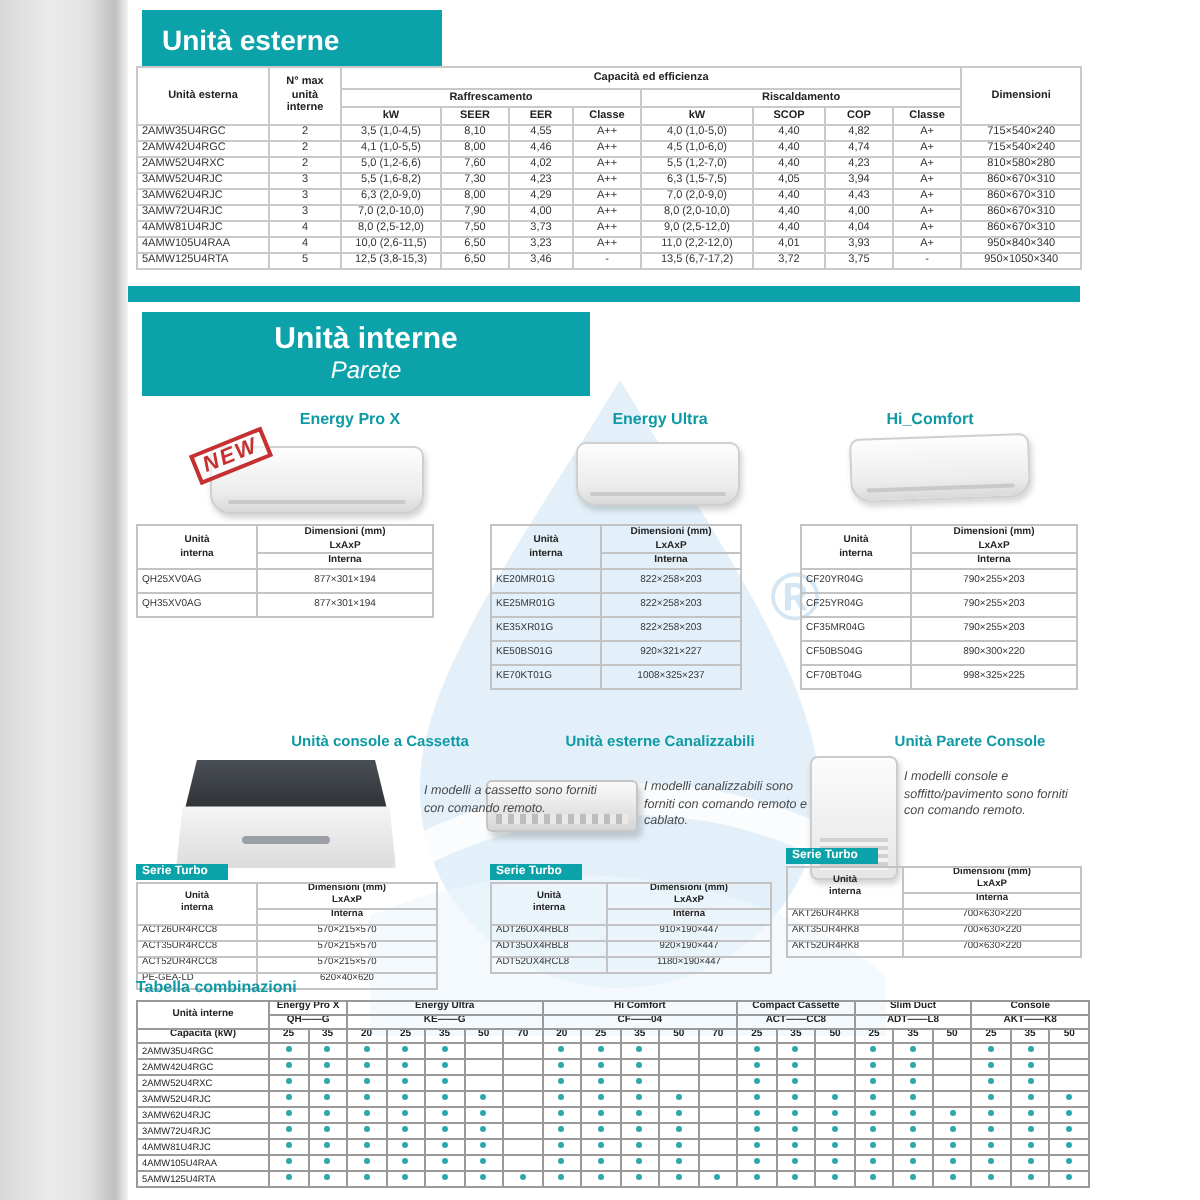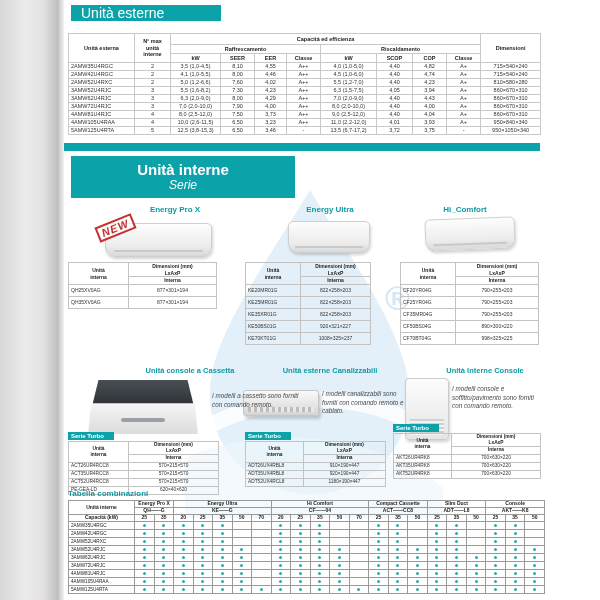--- a/index.html
+++ b/index.html
@@ -4,21 +4,21 @@
 <style>
   html,body{margin:0;padding:0}
   body{width:600px;height:600px;position:relative;overflow:hidden;background:#fff;
        font-family:"Liberation Sans",sans-serif;color:#333}
   .abs{position:absolute}
   .z1{z-index:2}
   #left-strip{left:0;top:0;width:64px;height:600px;z-index:1;
     background:linear-gradient(90deg,#d8d8d8 0%,#ecebeb 40%,#e3e1e1 68%,#c0bfbf 90%,#f3f3f3 100%)}
   
   .banner{background:#0ba3a9;color:#fff}
-  #banner-ext{left:71px;top:5px;width:150px;height:16px;font-size:14px;font-weight:normal;
+  #banner-ext{left:71px;top:5px;width:150px;height:29px;font-size:14px;font-weight:bold;
     display:flex;align-items:center;padding-left:10px;box-sizing:border-box}
   #teal-band{left:64px;top:143px;width:476px;height:8px;background:#0ba3a9}
   #banner-int{left:71px;top:156px;width:224px;height:42px;display:flex;flex-direction:column;
     align-items:center;justify-content:center}
   #banner-int .b-title{font-size:15px;font-weight:bold;line-height:1.1}
   #banner-int .b-sub{font-size:12px;font-style:italic}
   
   table{border-collapse:collapse;table-layout:fixed;background:transparent}
   th,td{overflow:hidden}
   
@@ -280,21 +280,21 @@
         <td>-</td>
         <td>950×1050×340</td>
       </tr>
     </tbody>
   </table>
 
 <div id="teal-band" class="abs z1"></div>
 
 <div id="banner-int" class="abs banner z1">
   <div class="b-title">Unità interne</div>
-  <div class="b-sub">Serie</div>
+  <div class="b-sub">Parete</div>
 </div>
 
 <div id="pt-pro" class="abs ptitle z1">Energy Pro X</div>
 <div id="pt-ultra" class="abs ptitle z1">Energy Ultra</div>
 <div id="pt-hic" class="abs ptitle z1">Hi_Comfort</div>
 
 <div id="new-badge" class="abs">NEW</div>
 <div id="img-pro" class="abs wallunit z1"></div>
 <div id="img-ultra" class="abs wallunit z1"></div>
 <div id="img-hic" class="abs wallunit z1"></div>
@@ -400,21 +400,21 @@
       </tr>
       <tr>
         <td class="lft">CF70BT04G</td>
         <td>998×325×225</td>
       </tr>
     </tbody>
   </table>
 
 <div id="st-cass" class="abs stitle z1">Unità console a Cassetta</div>
 <div id="st-duct" class="abs stitle z1">Unità esterne Canalizzabili</div>
-<div id="st-cons" class="abs stitle z1">Unità Interne Console</div>
+<div id="st-cons" class="abs stitle z1">Unità Parete Console</div>
 
 <div id="img-cass" class="abs z1">
   <div class="cass-top"></div>
   <div class="cass-bot"></div>
   <div class="cass-slit"></div>
 </div>
 <div id="img-duct" class="abs z1"></div>
 <div id="img-cons" class="abs z1"></div>
 
 <div id="note-cass" class="abs note z1">I modelli a cassetto sono forniti con comando remoto.</div>

